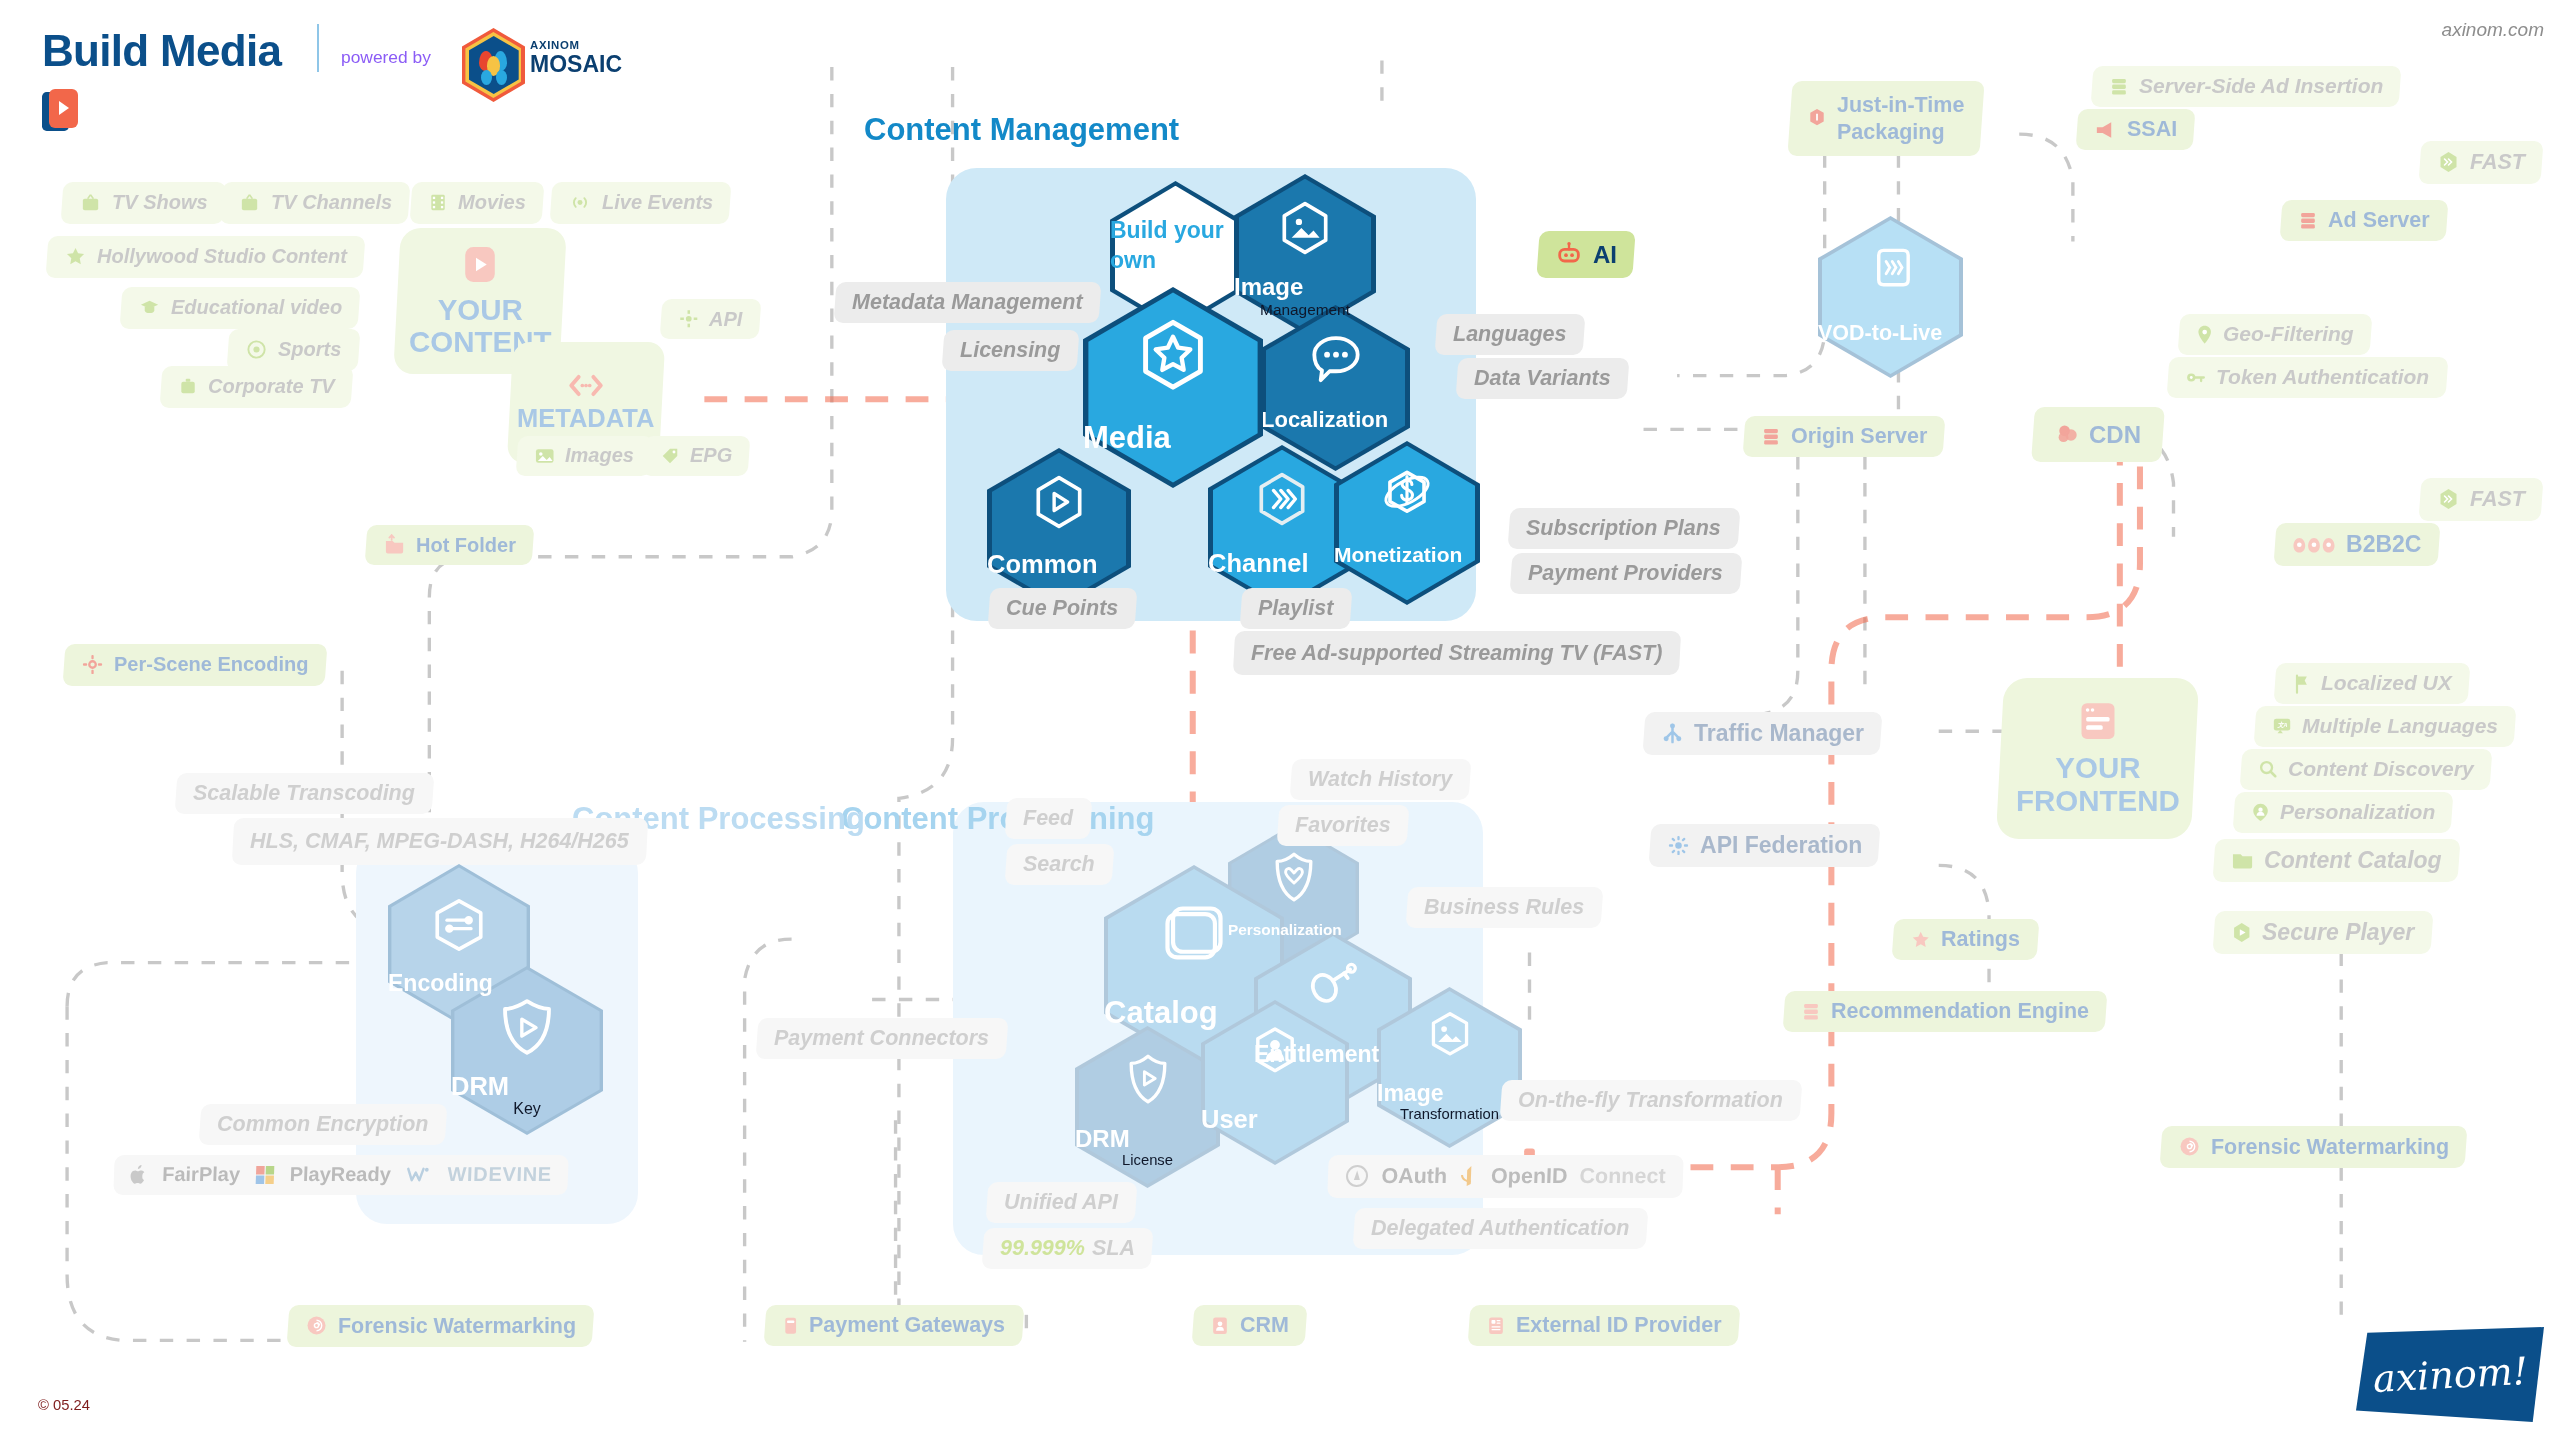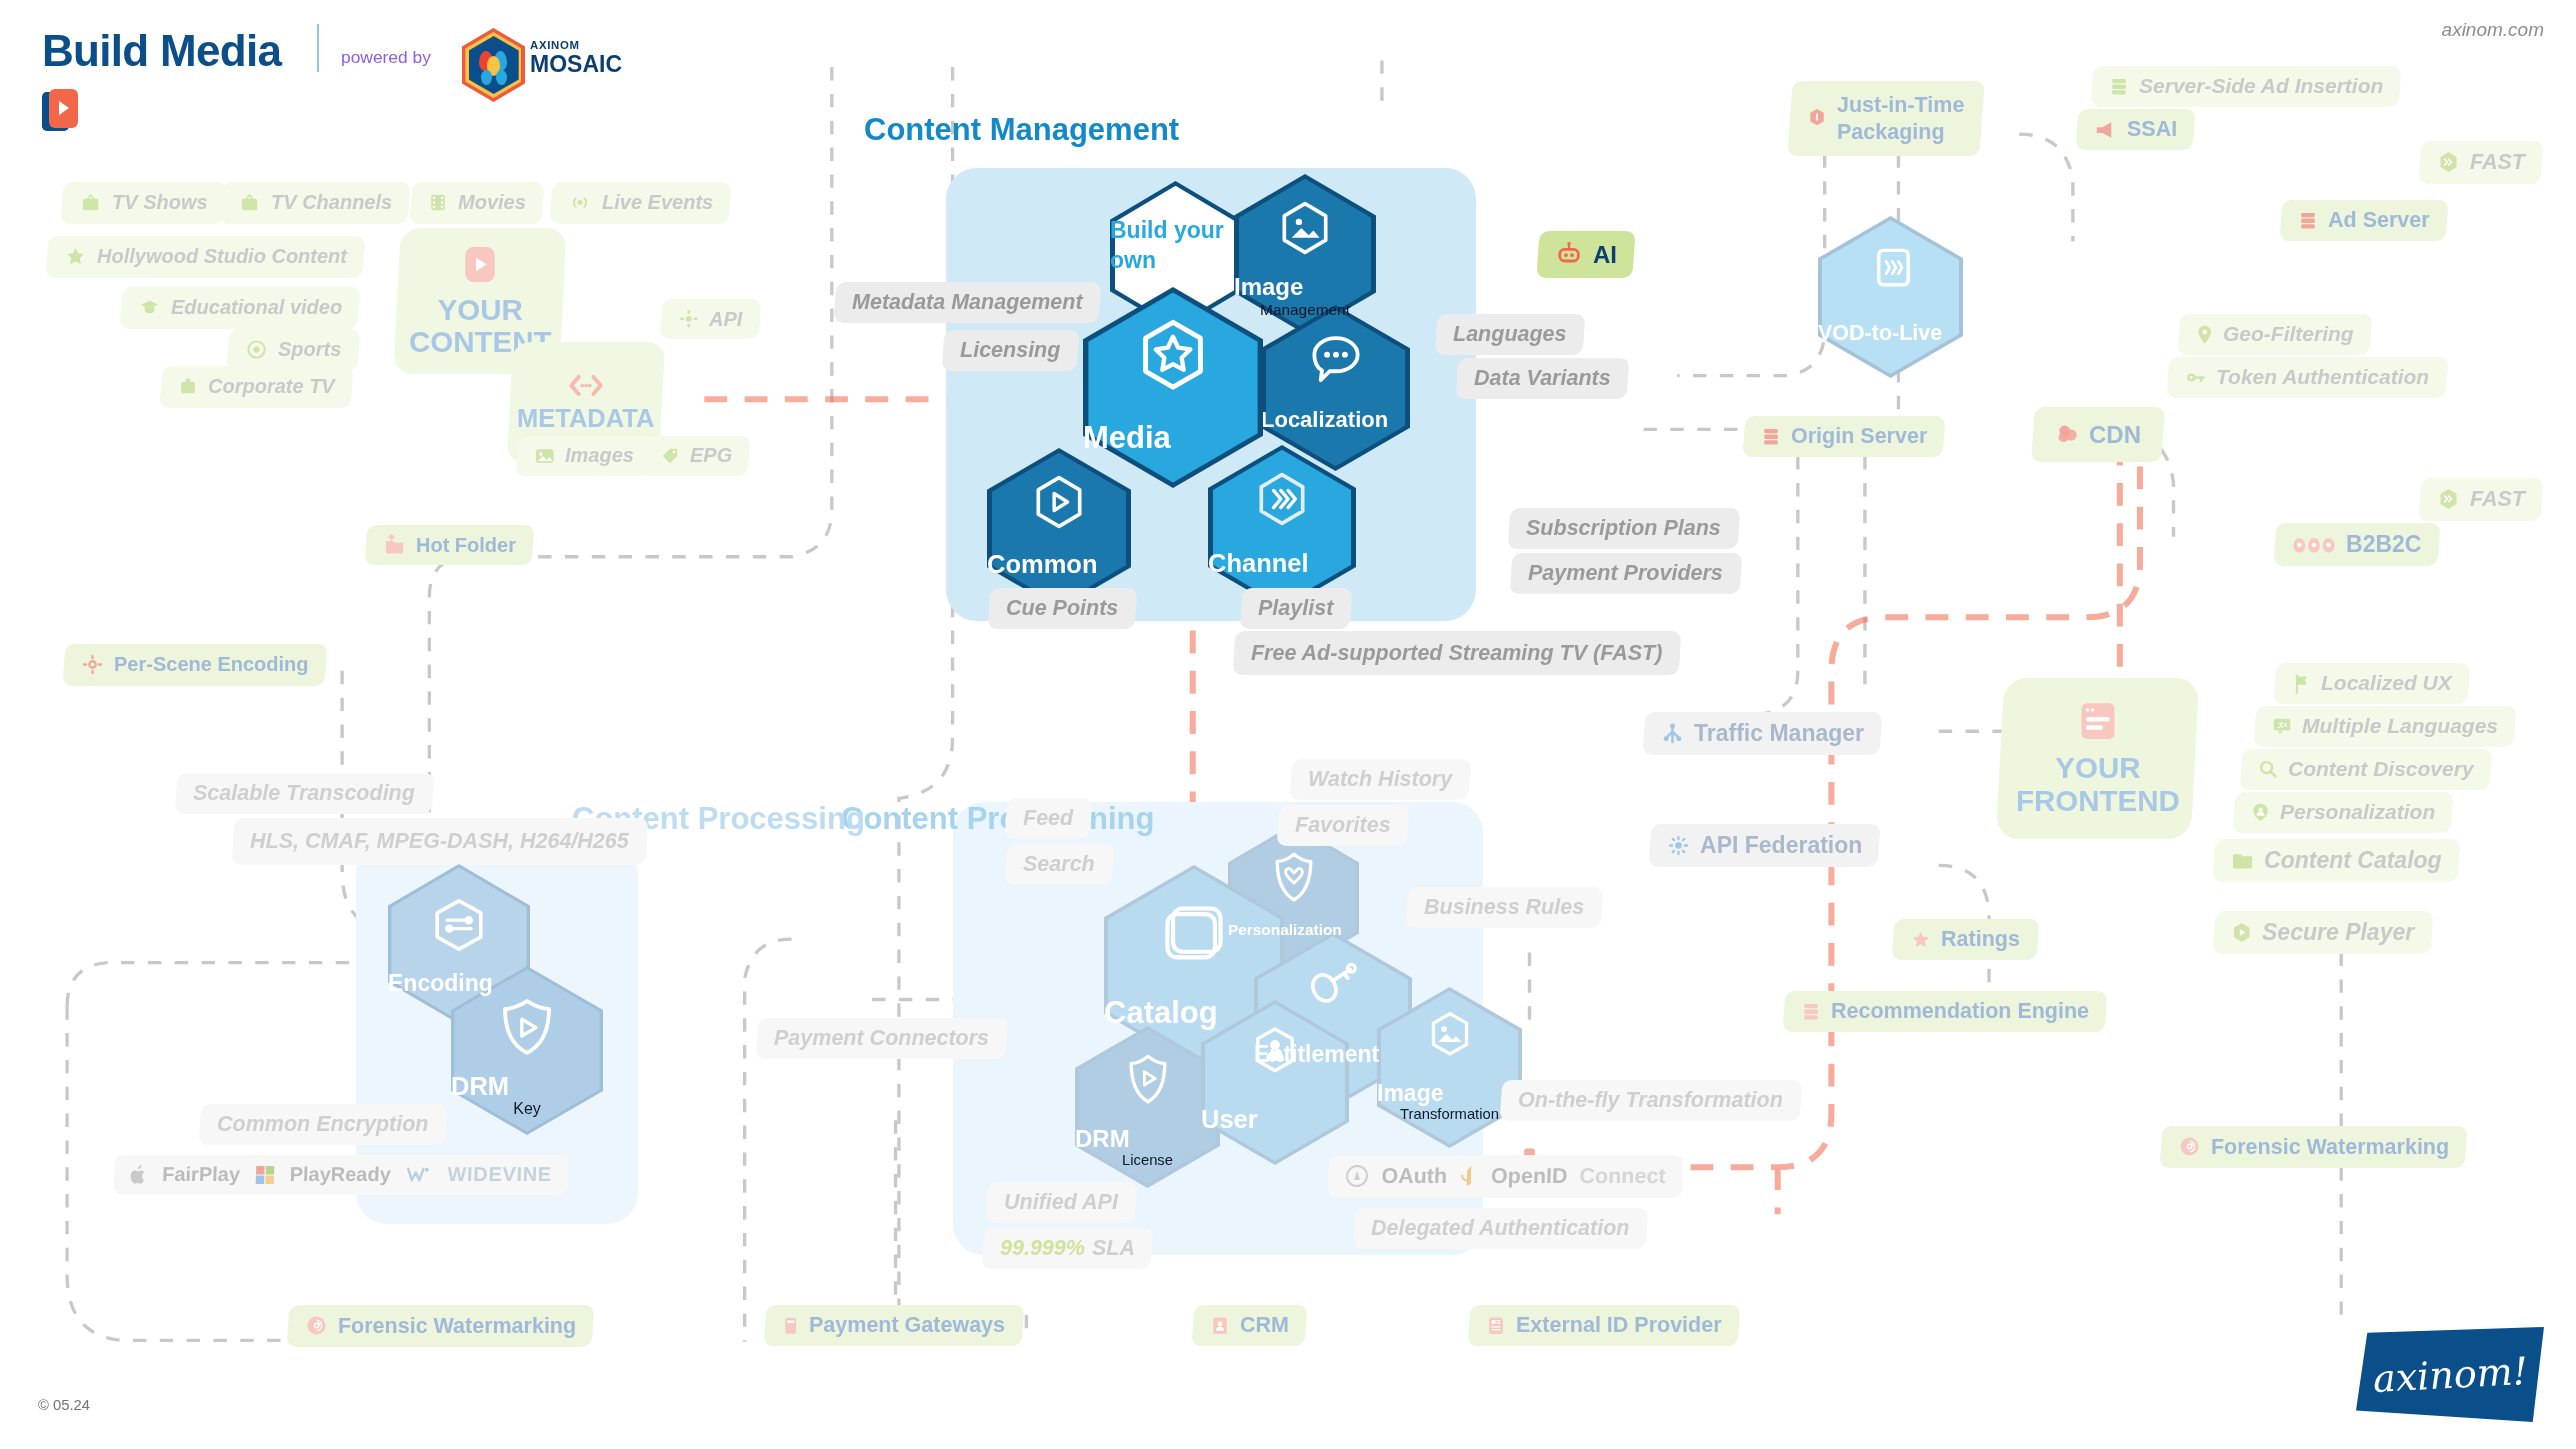--- a/index.html
+++ b/index.html
@@ -9,21 +9,21 @@
 
   .abs { position:absolute; }
 
   
   #brand-title { left:42px; top:25.5px; font-size:44px; font-weight:bold; color:#0b4f8a; letter-spacing:-0.7px; }
   #brand-divider { left:317px; top:24px; width:2px; height:48px; background:#8fc6e8; }
   #powered-by { left:341px; top:47px; font-size:17.4px; color:#8b5cf6; }
   #mosaic-word-1 { left:530px; top:39px; font-size:11.4px; font-weight:bold; color:#0b3f70; letter-spacing:0.7px; }
   #mosaic-word-2 { left:530px; top:51px; font-size:23px; font-weight:bold; color:#0b3f70; letter-spacing:0px; }
   #site-url { right:32px; top:19px; font-size:19px; font-style:italic; color:#8d8d8d; }
-  #copyright { left:38px; top:1397px; font-size:14.8px; color:#737373; }
+  #copyright { left:38px; top:1397px; font-size:14.8px; color:#7f1d1d; }
 
   
   .mosaic-mark { left:462px; top:28px; width:63px; height:74px; }
   .mosaic-mark .ring { position:absolute; left:0; top:0; width:63px; height:74px;
     clip-path: polygon(50% 0, 100% 25%, 100% 75%, 50% 100%, 0 75%, 0 25%); }
   .mosaic-mark .r1 { background:#f05a3c; }
   .mosaic-mark .r2 { left:3.4px; top:4px; width:56px; height:66px; background:#f6c344; }
   .mosaic-mark .r3 { left:6.7px; top:8px; width:50px; height:58px; background:#0b4f8a; }
   .mosaic-mark .blob { position:absolute; border-radius:50%; }
 
@@ -473,20 +473,33 @@
           <g stroke="#fff" stroke-width="2.8" fill="none" stroke-linecap="round" stroke-linejoin="round">
             <path d="M14 16 L20 23 L14 30"></path>
             <path d="M20 16 L26 23 L20 30"></path>
             <path d="M26 16 L32 23 L26 30"></path>
           </g>
         </svg>
     </span>
     <div class="lbl" style="top:104px;font-size:25.5px;">Channel</div>
   </div>
 
+  <div class="hex" style="left:1334px;top:441px;width:146px;height:164px;">
+    <div class="border" style="background:#0d4f7c;"></div>
+    <div class="shape" style="inset:4.7px;background:#29a8e0;"></div>
+    <span class="hicon" style="top:24px;">
+      <svg width="55" height="56" viewBox="0 0 44 46">
+          <path d="M22 6 L36 14 L36 30 L22 38 L8 30 L8 14 Z" fill="none" stroke="#fff" stroke-width="3" stroke-linejoin="round"></path>
+          <path d="M26 16 C26 13.5 23.8 12.4 22 12.4 C20 12.4 18 13.6 18 15.8 C18 20.6 26.5 19.4 26.5 24.6 C26.5 27.2 24 28.6 22 28.6 C19.6 28.6 17.6 27.2 17.6 25" stroke="#fff" stroke-width="2.6" fill="none" stroke-linecap="round"></path>
+          <path d="M22 9.6 V31.4" stroke="#fff" stroke-width="2.6" stroke-linecap="round"></path>
+          <ellipse cx="22" cy="22" rx="19" ry="9" transform="rotate(-28 22 22)" fill="none" stroke="#fff" stroke-width="2.4"></ellipse>
+        </svg>
+    </span>
+    <div class="lbl" style="top:102px;font-size:21px;">Monetization</div>
+  </div>
 
   <div class="tag grey skew" style="left:835px;top:282px;font-size:21.5px;">
       <span class="tx">Metadata Management</span>
     </div>
   <div class="tag grey skew" style="left:943px;top:330px;font-size:21.5px;">
       <span class="tx">Licensing</span>
     </div>
   <div class="tag grey skew" style="left:1436px;top:314px;font-size:21.5px;">
       <span class="tx">Languages</span>
     </div>

